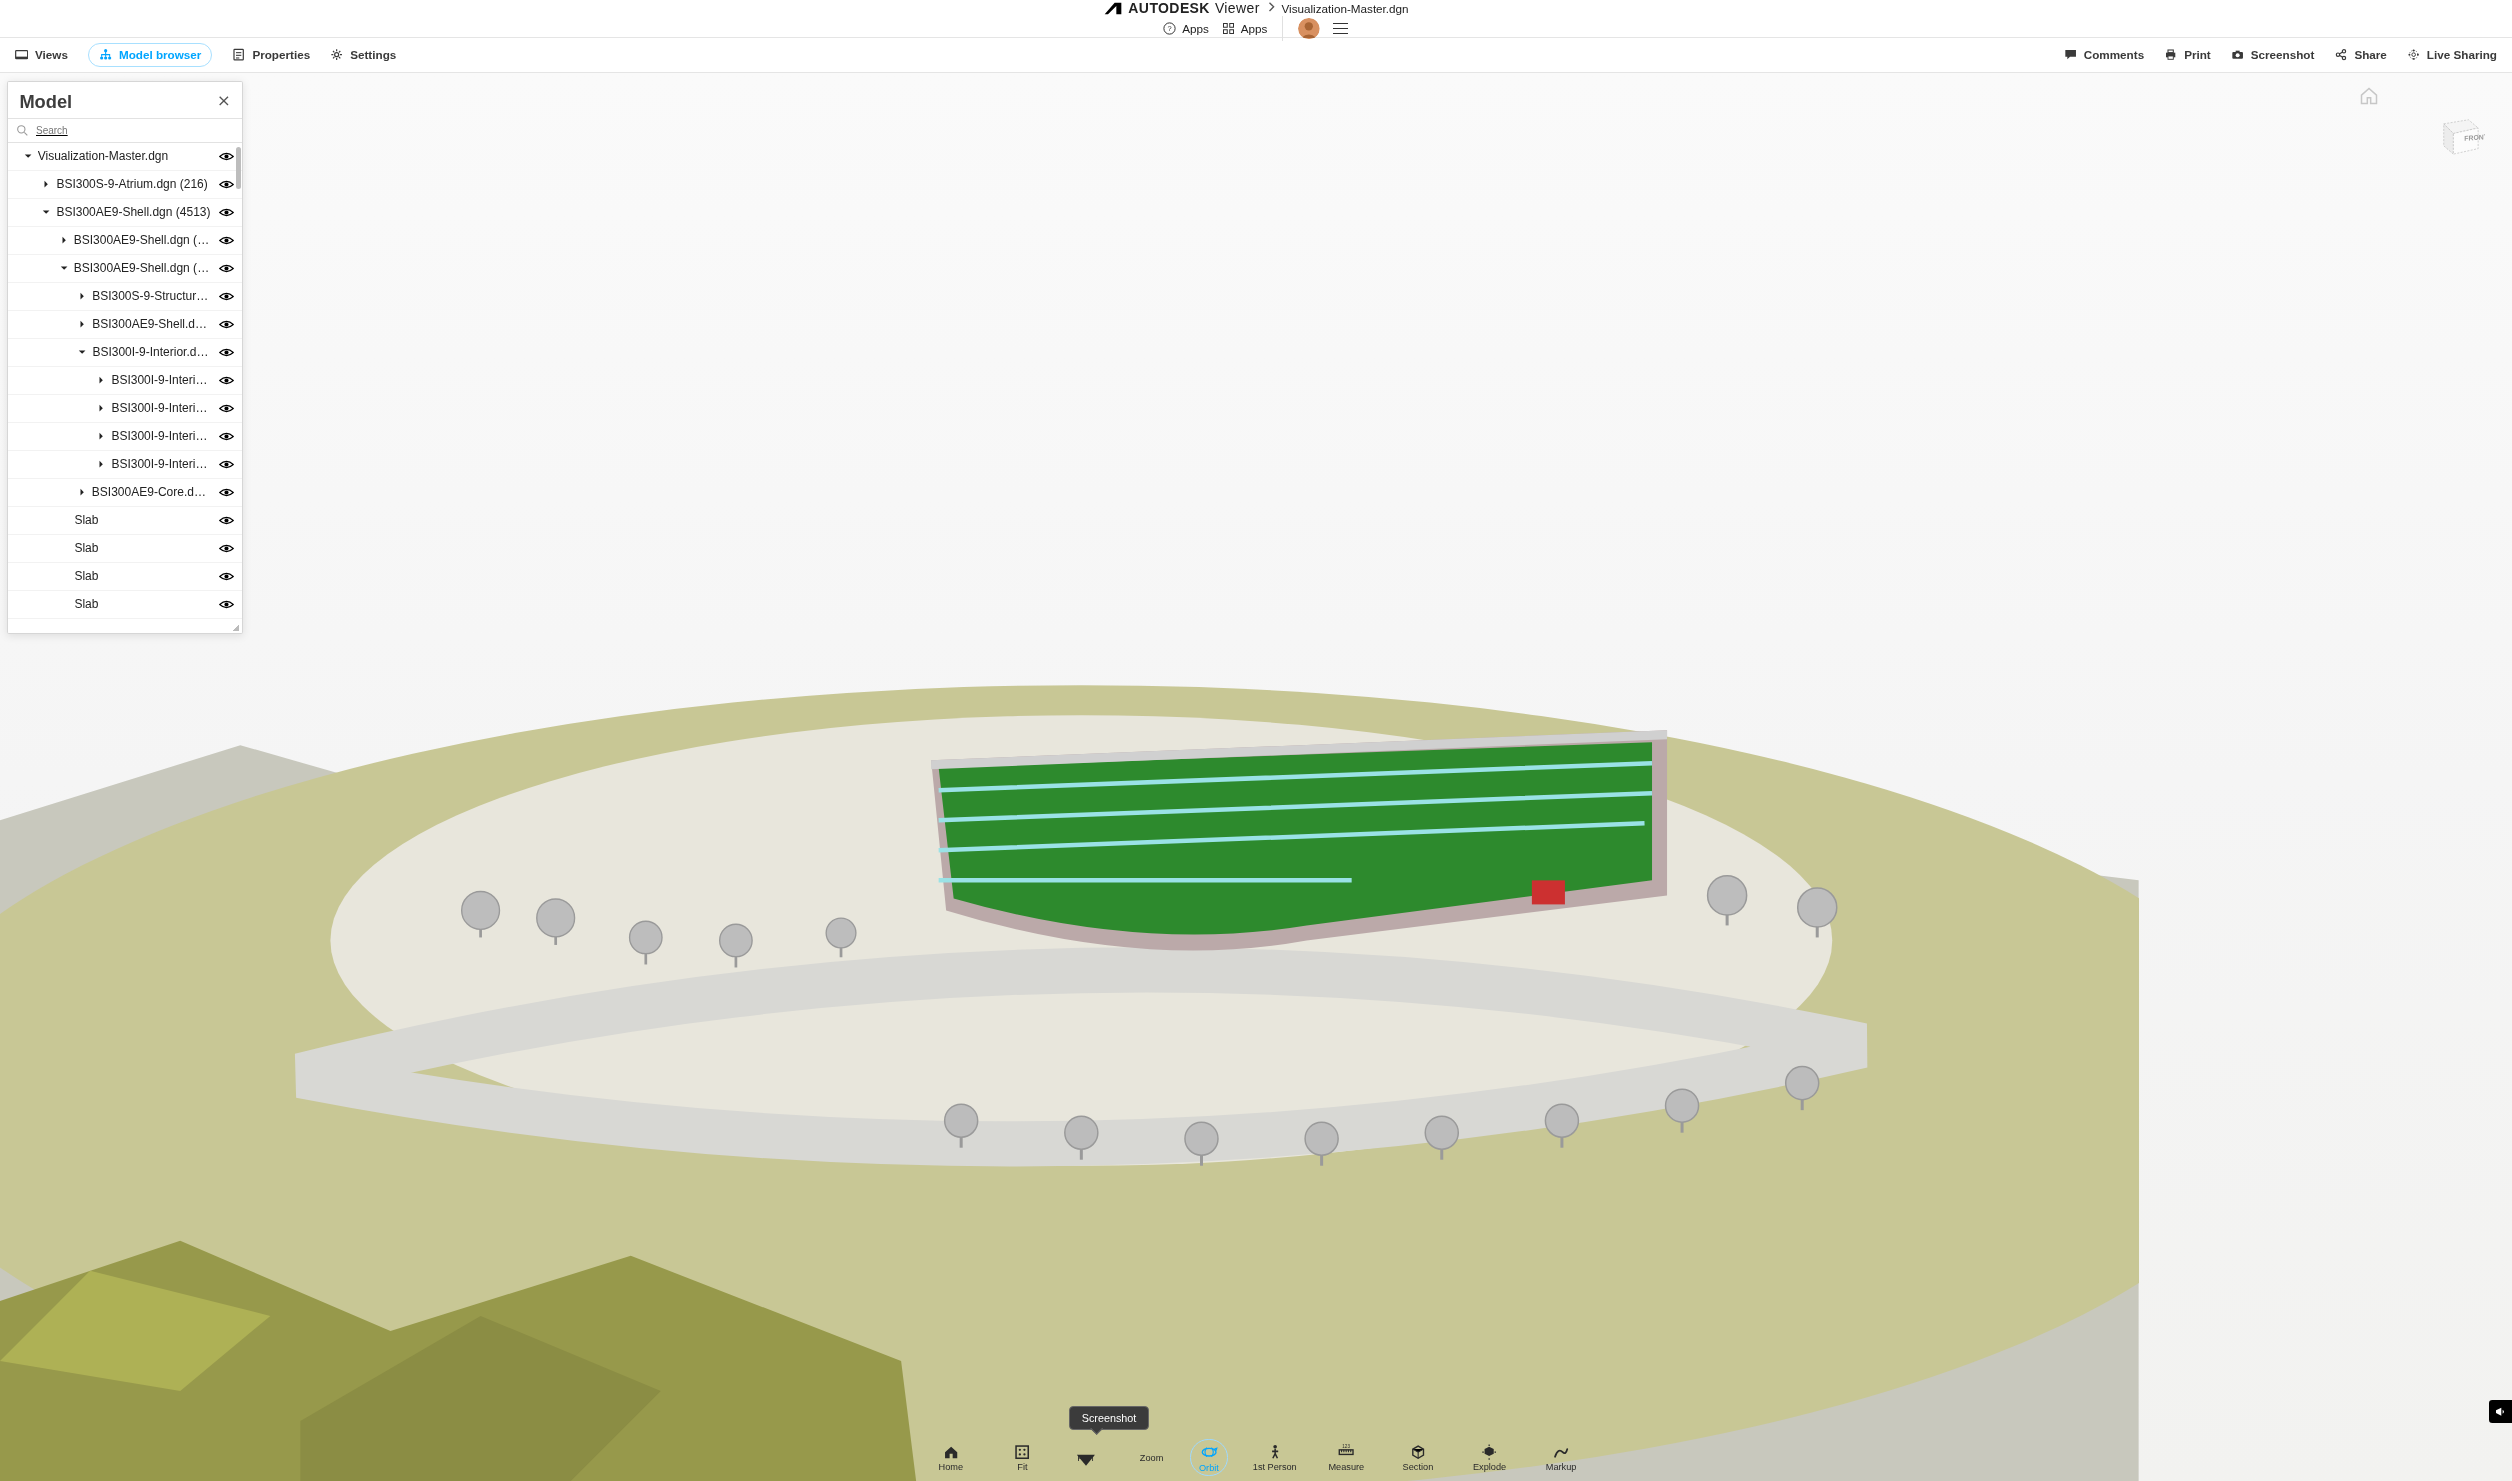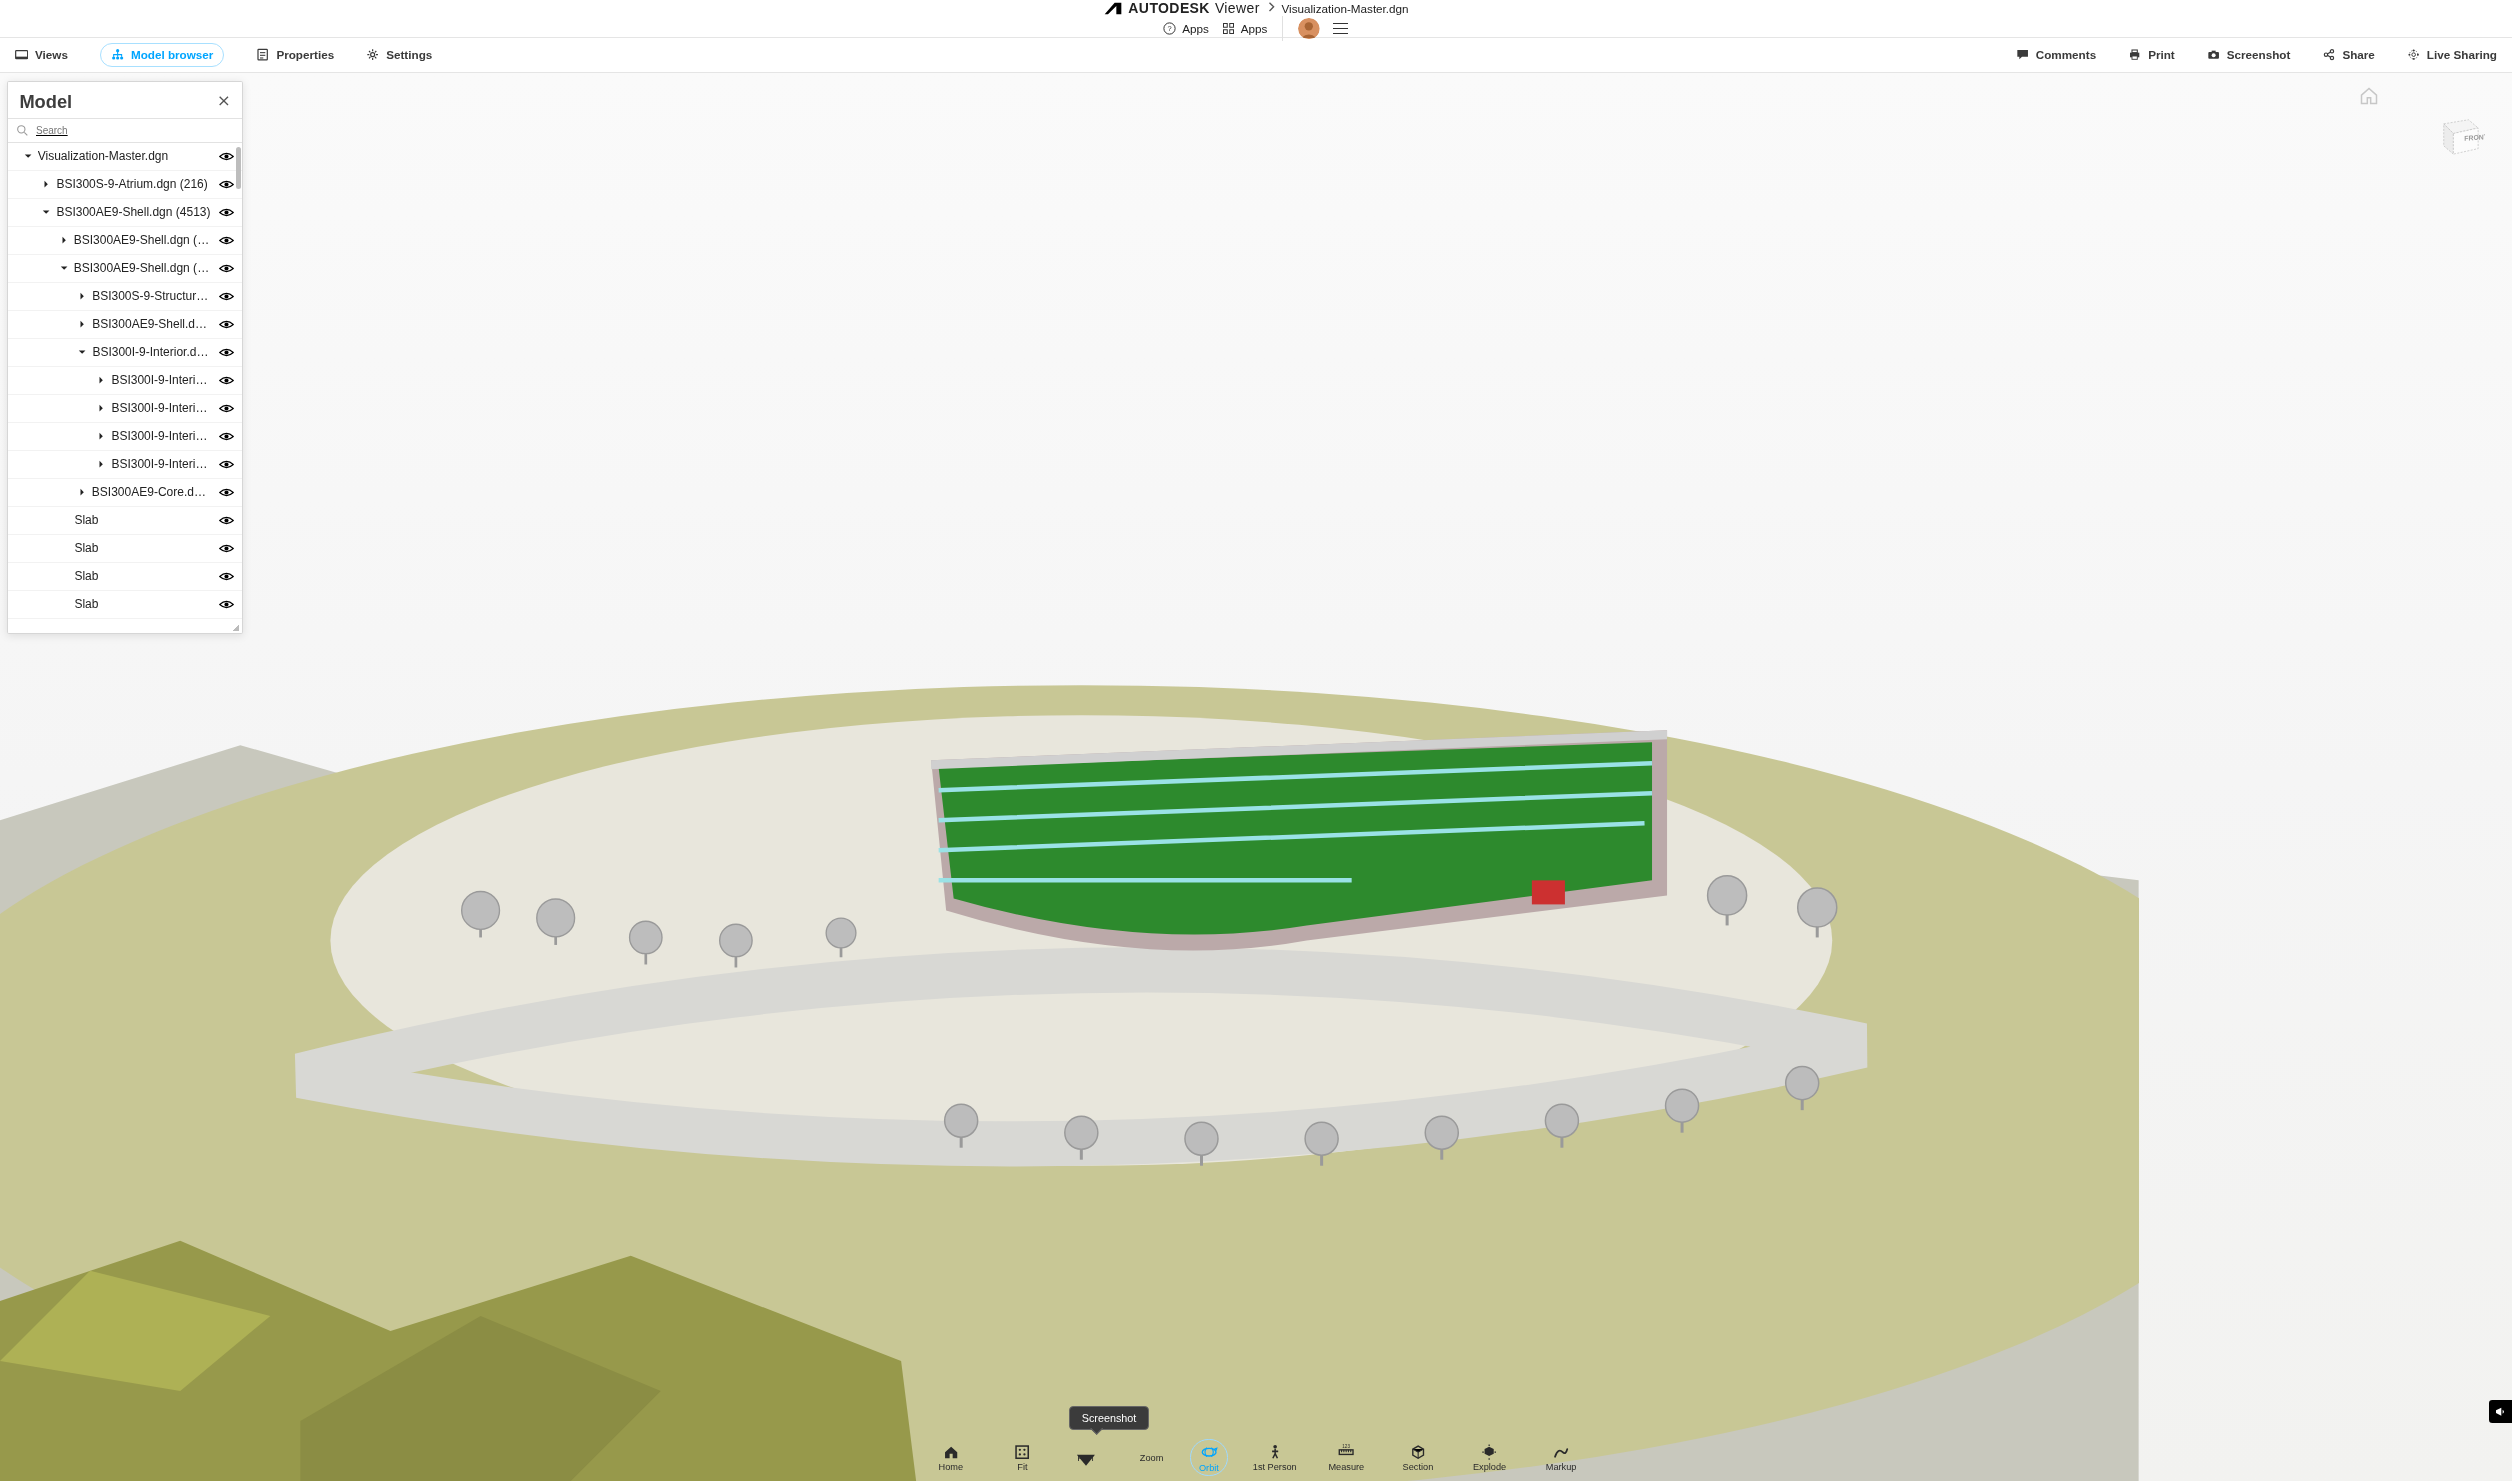--- a/index.html
+++ b/index.html
@@ -16,21 +16,21 @@
   .header-right { display:flex; align-items:center; gap:11.7px; }
   .hbtn { display:flex; align-items:center; gap:5px; font-size:11.7px; cursor:pointer; }
   .hbtn svg { width:15px; height:15px; }
   .vsep { width:0.8px; height:25px; background:#e0e0e0; margin:0 3.3px; }
   .avatar { width:21.6px; height:21.6px; border-radius:50%; overflow:hidden; }
   .avatar svg { width:100%; height:100%; }
   .burger { display:flex; flex-direction:column; gap:3.3px; cursor:pointer; padding:3.3px 1.7px; }
   .burger span { width:15px; height:1.7px; background:#333; }
   
   .bar2 { height:35px; border-bottom:0.8px solid #e5e5e5; display:flex; align-items:center; justify-content:space-between; padding:0 15px; }
-  .bar2-left, .bar2-right { display:flex; align-items:center; gap:32px; }
+  .bar2-left, .bar2-right { display:flex; align-items:center; gap:20px; }
   .b2btn { display:flex; align-items:center; gap:6.7px; font-size:11.7px; font-weight:600; color:#3a3a3a; cursor:pointer; }
   .b2btn svg { width:13.3px; height:13.3px; }
   .b2btn.active { color:#00a5ff; border:0.8px solid #a8e0ff; border-radius:13.3px; padding:4px 10px; }
   
   .main { position:absolute; left:0; right:0; top:73px; bottom:0; background:linear-gradient(#ffffff, #f6f6f6); }
   
   .viewport { position:absolute; inset:0; overflow:hidden; }
   .sky { position:absolute; inset:0; background:linear-gradient(#fafafa 0%, #f5f5f5 50%, #f2f2f0 100%); }
   .terrain { position:absolute; left:0; right:0; bottom:0; height:64%; }
   

